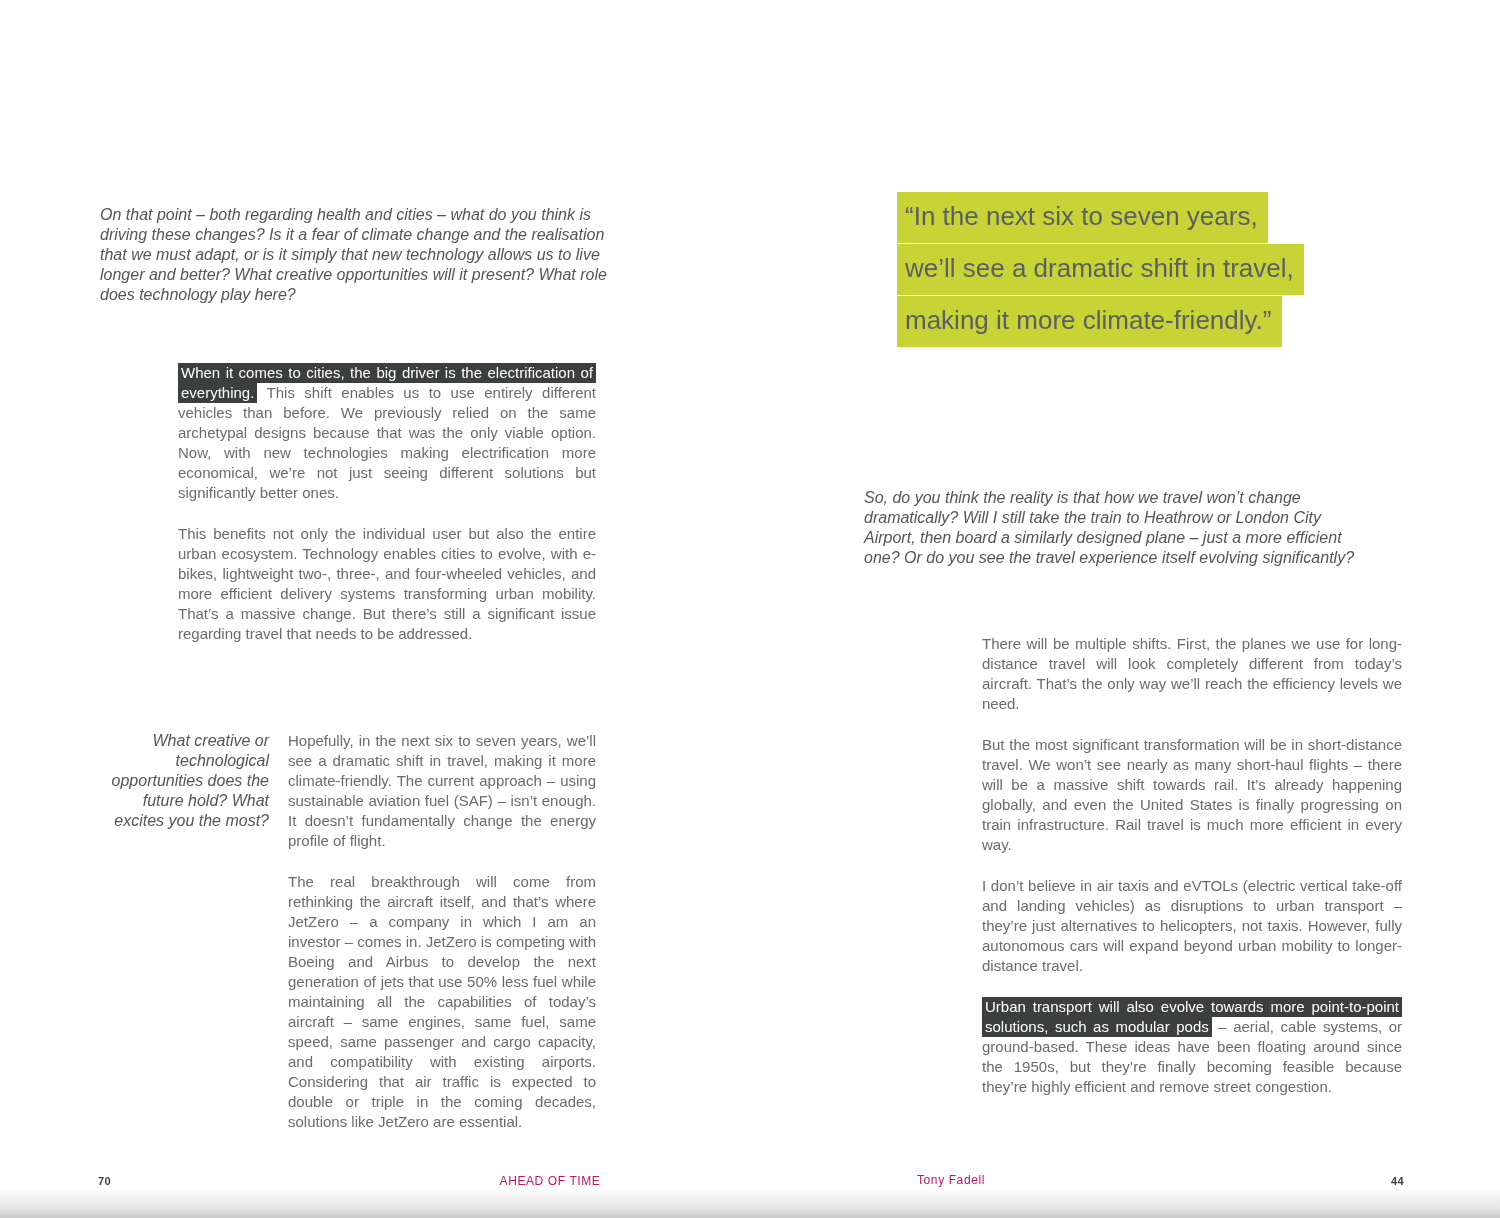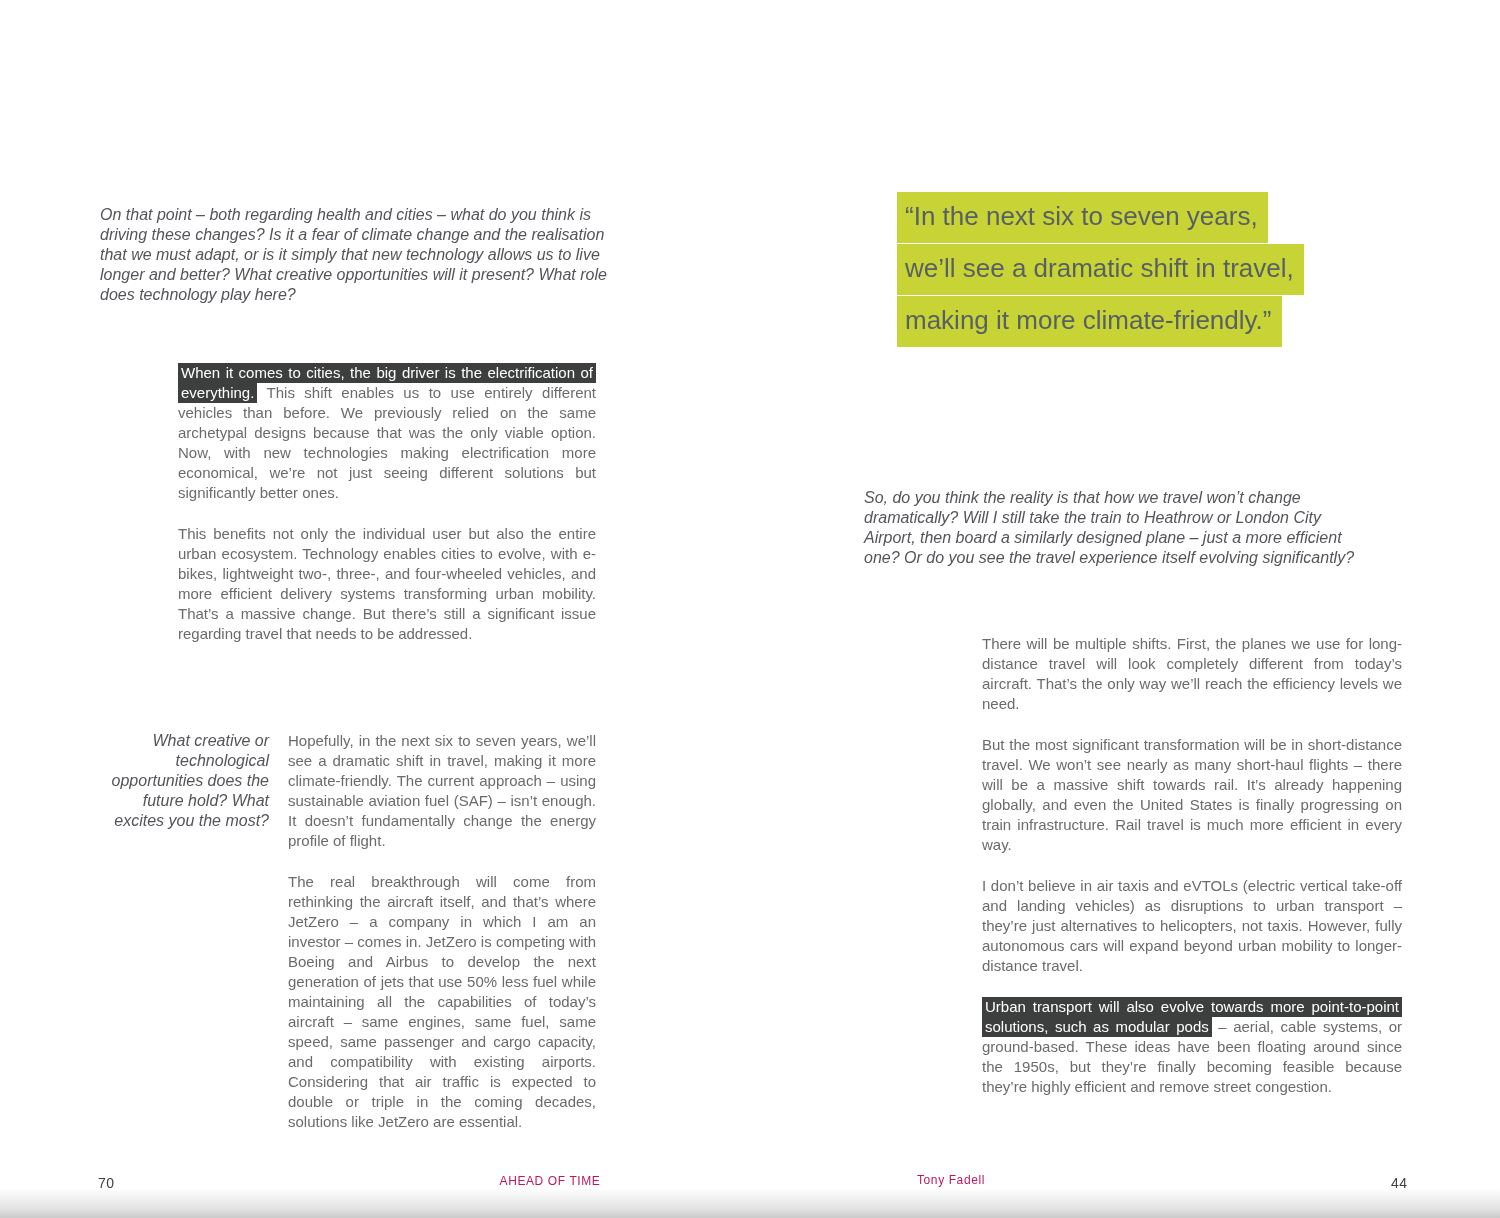--- a/index.html
+++ b/index.html
@@ -44,22 +44,22 @@
   
   .pullquote { font-size: 26px; line-height: 40px; color: #596065; }
   .pullquote .quote-line { margin-bottom: 1px; }
   .pullquote .quote-line span {
     background: #c8d435;
     padding: 4px 10px 7px 8px;
     display: inline-block;
   }
 
   .footer-pagenum {
-    font-size: 14px;
-    font-weight: normal;
+    font-size: 11px;
+    font-weight: bold;
     color: #3f4043;
     letter-spacing: 0.5px;
   }
   .footer-label {
     font-size: 12px;
     color: #be185d;
     letter-spacing: 0.6px;
   }
 
   .bottom-shade {

